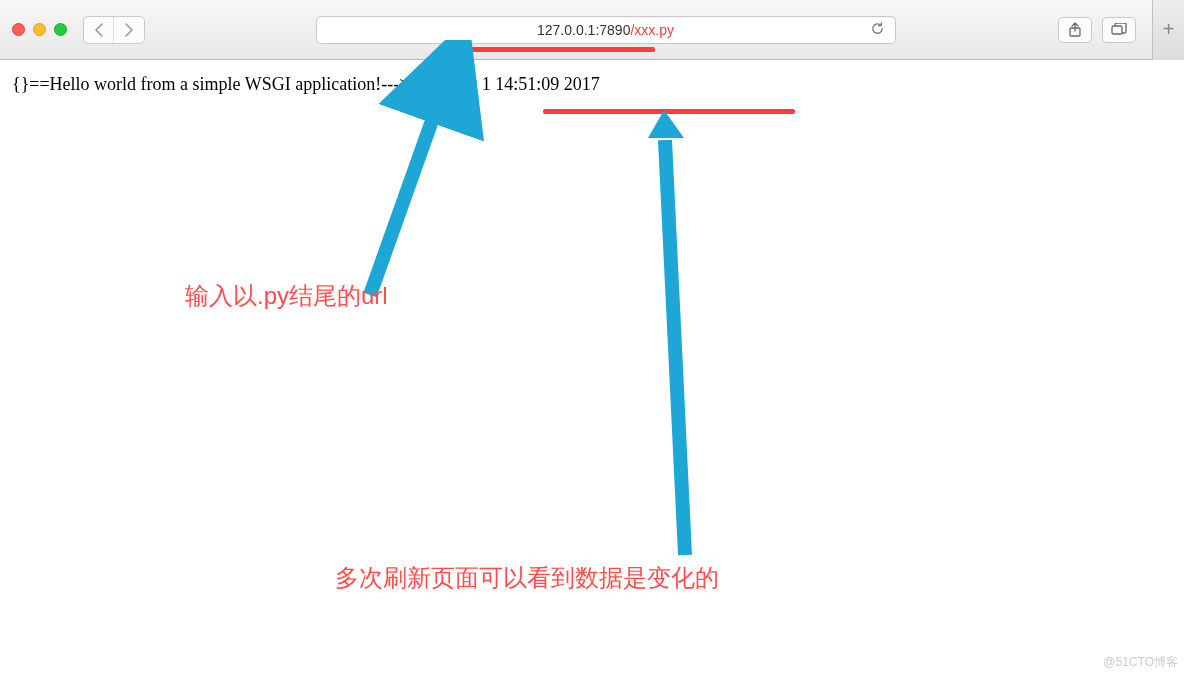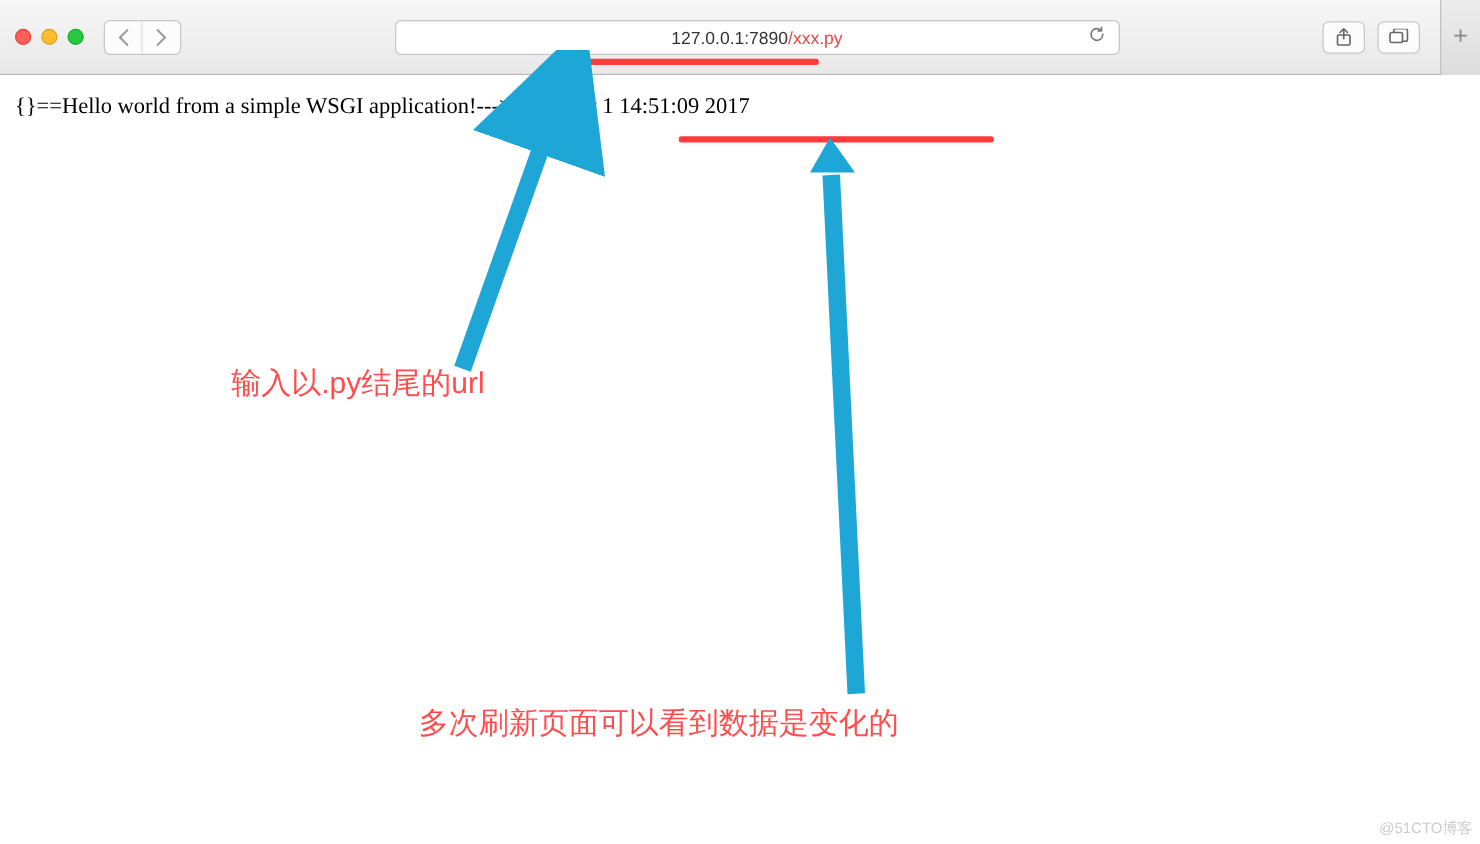--- a/index.html
+++ b/index.html
@@ -213,16 +213,16 @@
 <svg class="arrow-svg" style="left:600px; top:110px; width:160px; height:460px;">
   <defs>
     <marker id="ah2" markerWidth="8" markerHeight="8" refX="4" refY="4" orient="auto">
       <polygon points="0,0 8,4 0,8" fill="#1ea7d6"></polygon>
     </marker>
   </defs>
   <line x1="85" y1="445" x2="65" y2="30" stroke="#1ea7d6" stroke-width="14"></line>
   <polygon points="48,28 84,28 64,0" fill="#1ea7d6"></polygon>
 </svg>
 
-<div class="annotation" style="left:185px; top:290px;">输入以.py结尾的url</div>
+<div class="annotation" style="left:185px; top:280px;">输入以.py结尾的url</div>
 <div class="annotation" style="left:335px; top:562px;text-align:center;">多次刷新页面可以看到数据是变化的</div>
 
 <div class="watermark">@51CTO博客</div>
 
 </body></html>

